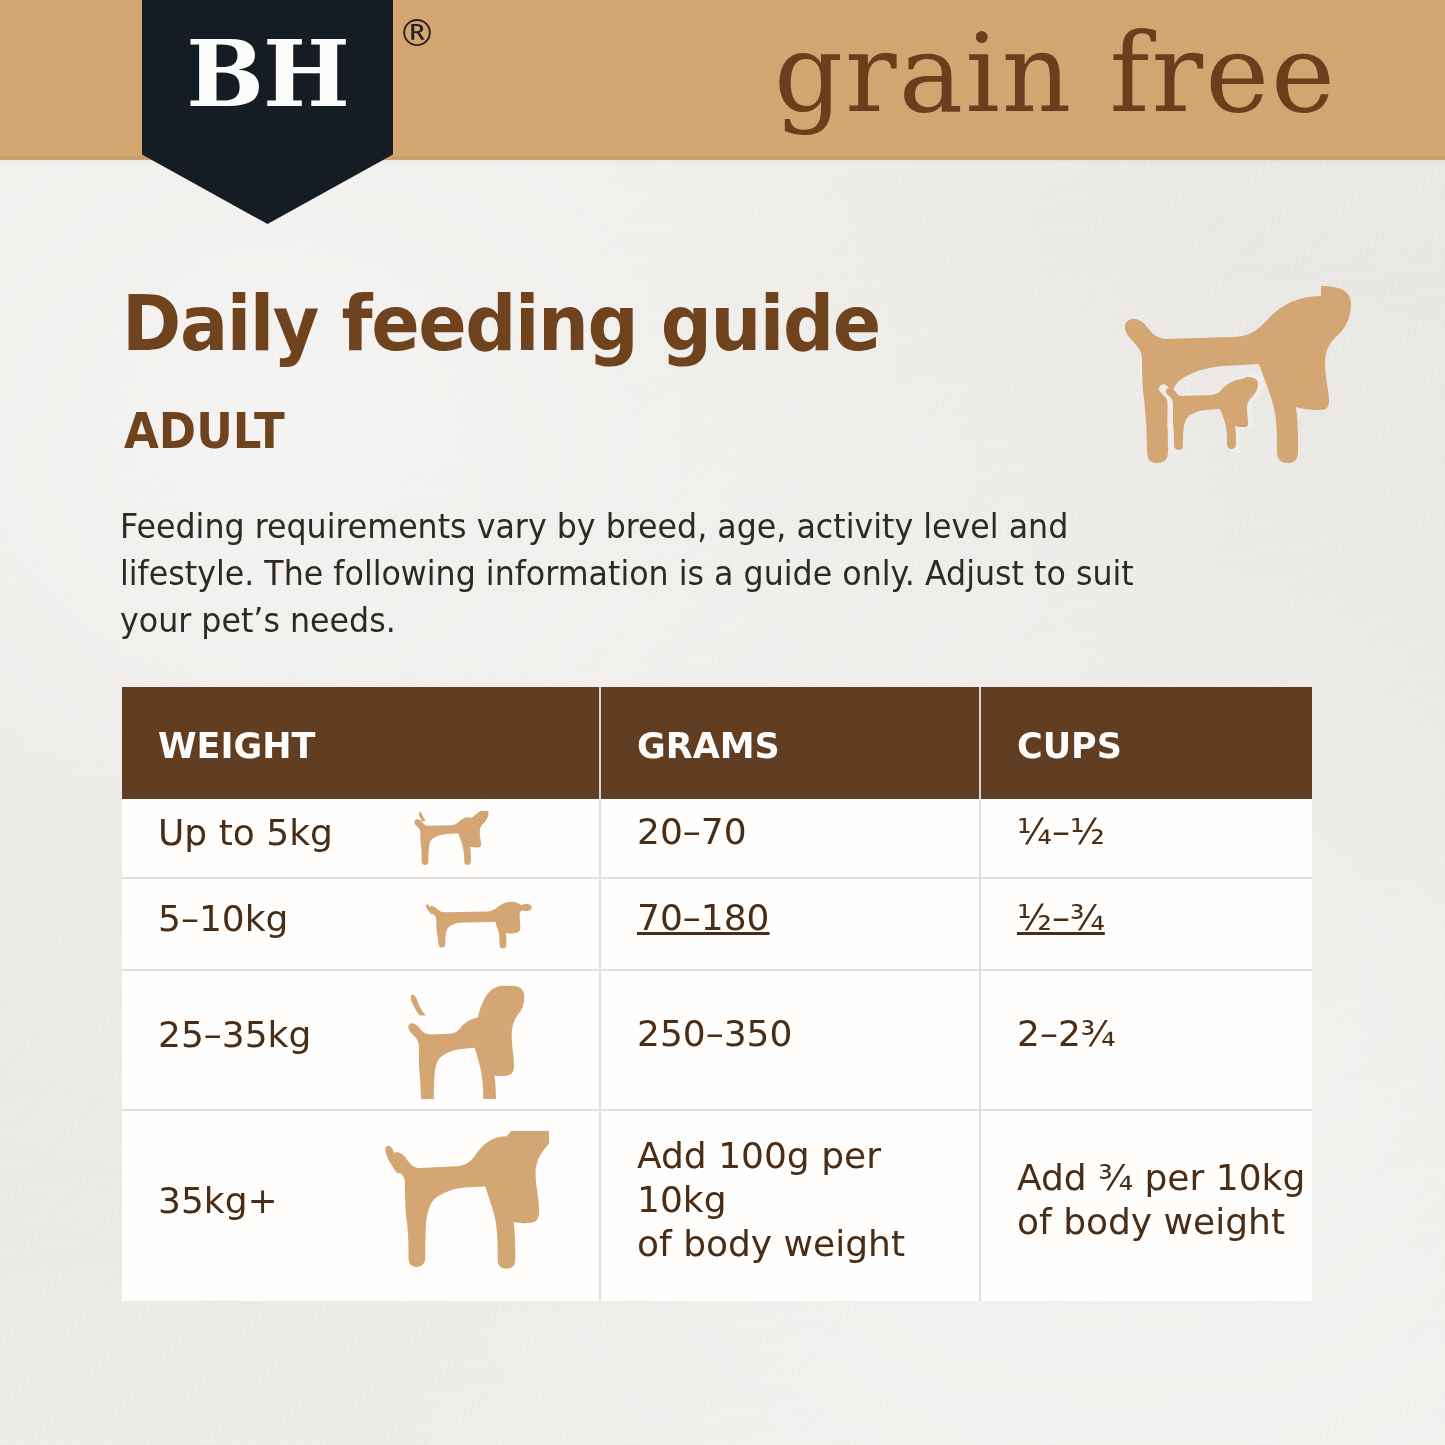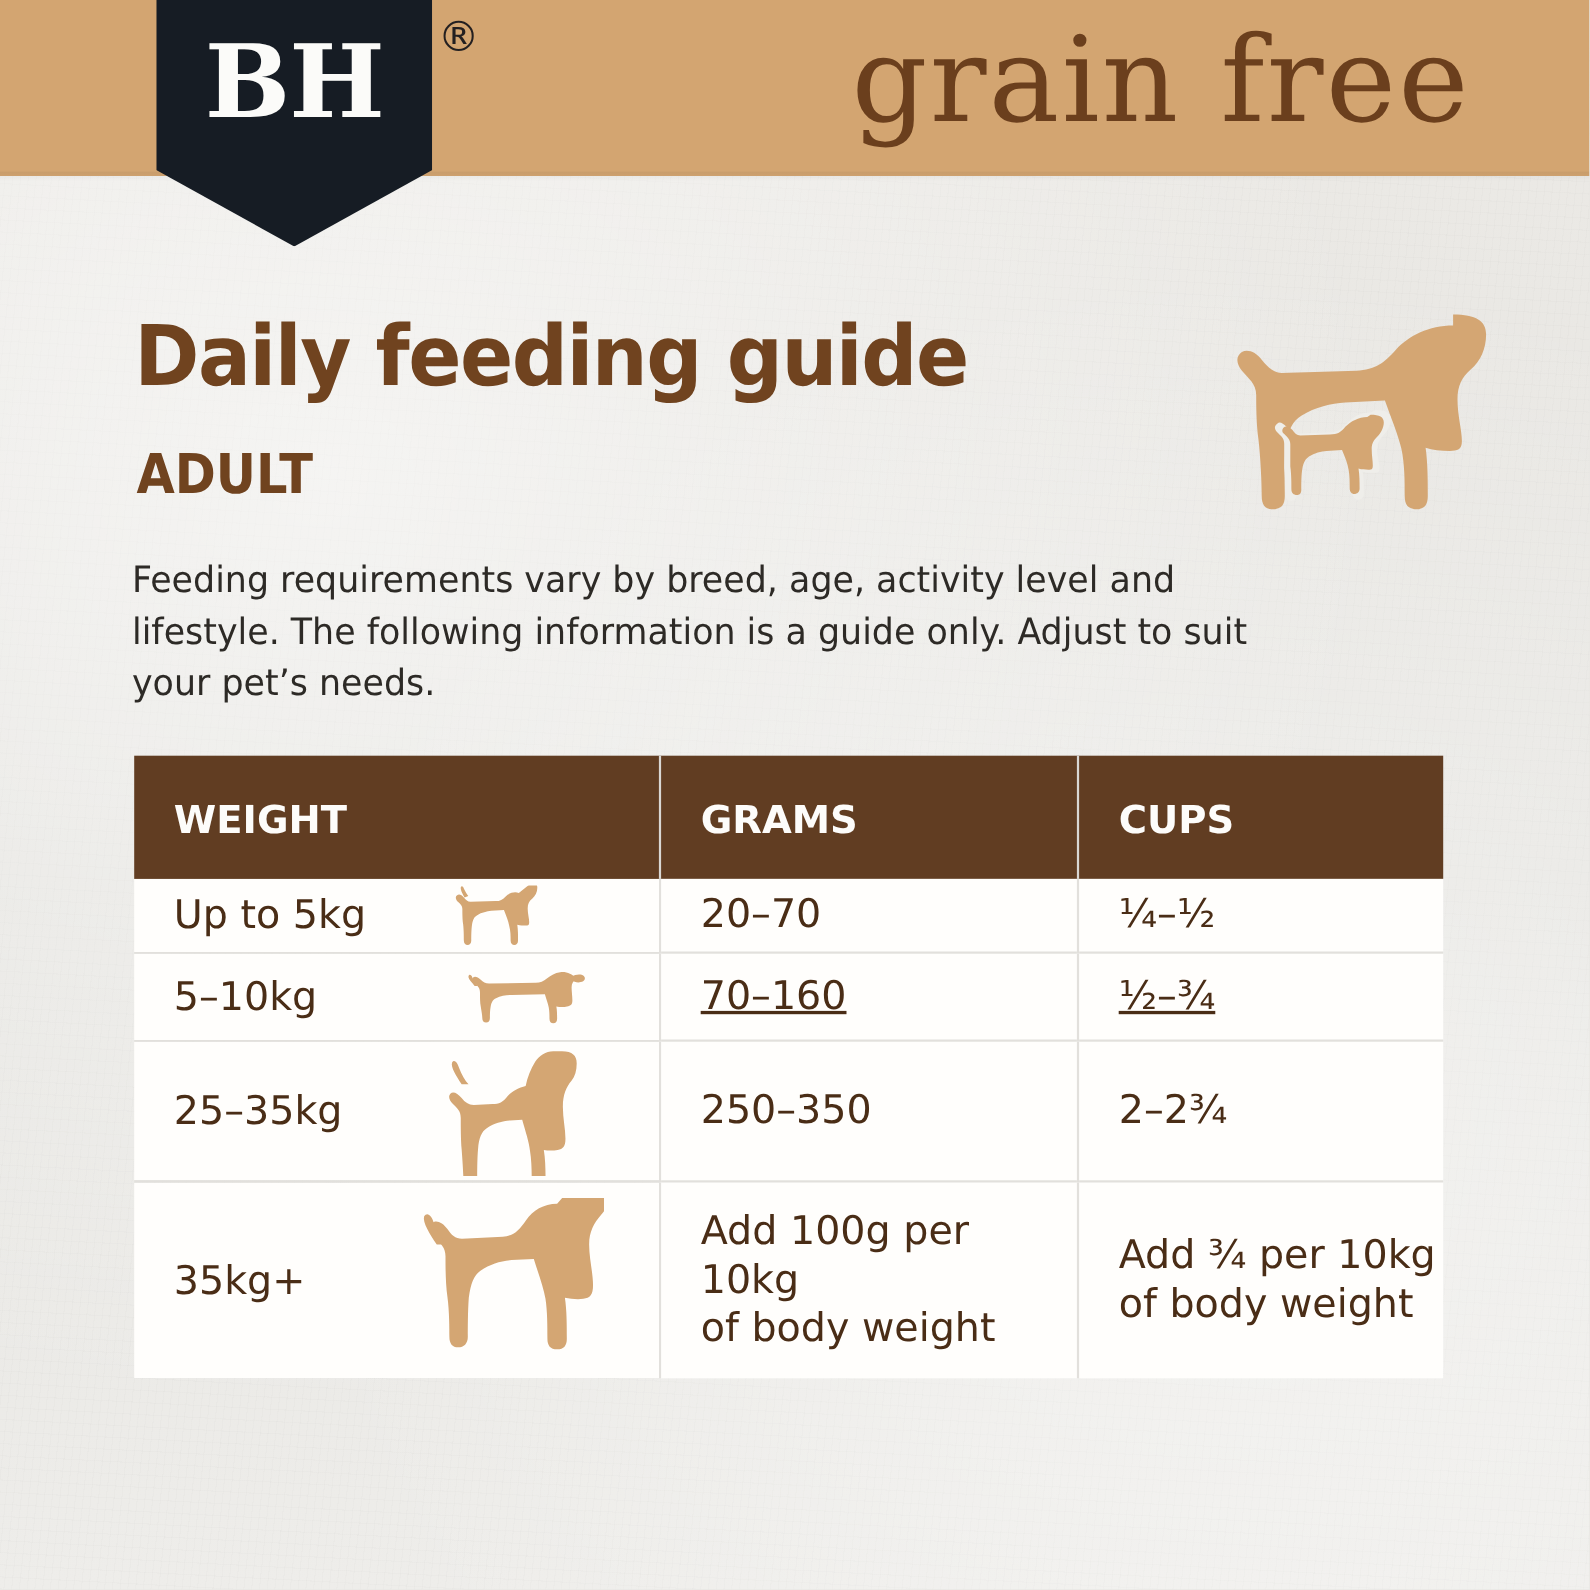--- a/index.html
+++ b/index.html
@@ -91,21 +91,21 @@
     font-weight:700;font-size:35px;letter-spacing:0px;
     padding:28px 0 22px 36px;height:62px;vertical-align:middle;
     border-right:2px solid #d9d7d3;
     transform:none;
   }
   .table thead th:last-child{border-right:none;}
   .table tbody td{
     background:#fffefc;color:#4a2d16;
     font-family:"DejaVu Sans", sans-serif;
     font-size:36px;line-height:1.22;
-    padding:0 0 0 36px;vertical-align:middle;
+    padding:0 0 12px 36px;vertical-align:middle;
     border-top:2px solid #e2e0dc;
     border-right:2px solid #e2e0dc;
   }
   .table tbody td:last-child{border-right:none;}
   .table tbody tr:first-child td{border-top:none;}
   .wcell{position:relative;}
   .wcell .wlabel{display:inline-block;vertical-align:middle;}
   .wcell .dogwrap{
     position:absolute;right:110px;top:50%;transform:translateY(-50%);
     line-height:0;
@@ -189,21 +189,21 @@
           <span class="dogwrap" style="right:62px">
             <svg width="118" height="56" viewBox="0 0 170 80">
                 <g class="dogsil">
               <path d="M150 16c-4-6-12-9-20-8-7 1-12 4-17 8-5 4-9 6-15 6l-61 1c-5 0-8-2-11-5-4-4-8-5-10-3-2 2-1 5 2 8 4 3 7 6 7 12 0 6 0 13 1 18 1 6 2 12 2 15 0 4 2 6 5 6s5-2 5-6c0-4 0-10 1-15 1-6 3-9 7-11 6-3 14-4 20-4l44-1c2 7 4 12 5 17 1 5 1 11 1 15 0 4 2 6 5 6s5-2 5-6c0-5 0-11-1-16 5 1 10 1 14 0 5-1 7-3 7-8 0-6-1-12-1-17 0-5 2-8 5-10 3-2 5-4 5-6z"></path>
               <path d="M18 26c-4-5-9-10-8-13 1-3 4-1 5 2 2 5 5 9 7 11z"></path>
               <path d="M145 14c5-3 12-4 16-1 3 3 1 7-4 8-4 1-9 0-12-3z"></path>
             </g>
               </svg>
           </span>
         </td>
-        <td>70–160</td>
+        <td>70–180</td>
         <td>½–¾</td>
       </tr>
 
 
 
       <tr class="r5">
         <td class="wcell">
           <span class="wlabel">25–35kg</span>
           <span class="dogwrap" style="right:66px">
             <svg width="126" height="118" viewBox="0 0 160 150">

